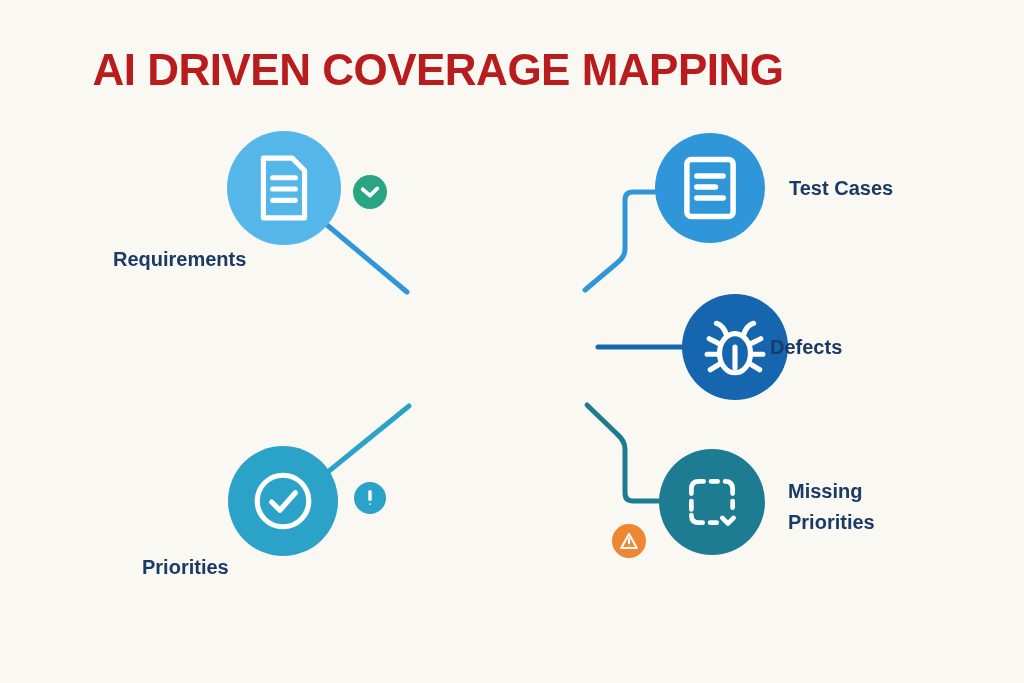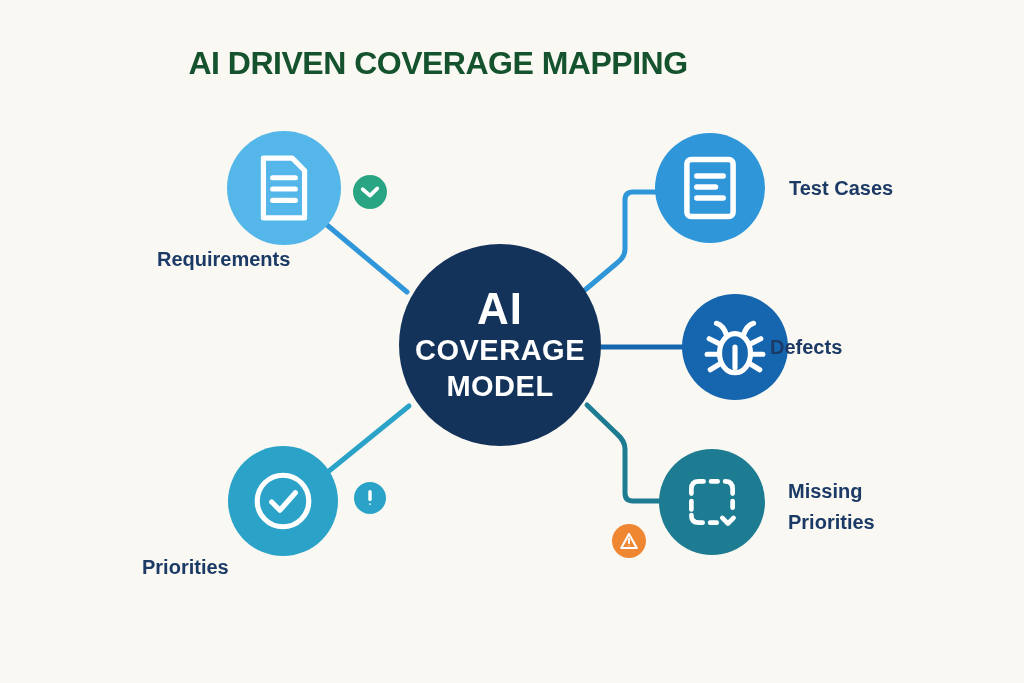--- a/index.html
+++ b/index.html
@@ -11,24 +11,24 @@
     position:relative;
     width:1024px;height:683px;
     background:#faf8f2;
     overflow:hidden;
     margin:0 auto;
   }
   .title{
     position:absolute;
     left:0;top:45px;width:876px;
     text-align:center;
-    font-size:32px;
+    font-size:44px;
     font-weight:bold;
     letter-spacing:-.5px;
-    color:#14532d;
+    color:#b91c1c;
   }
   svg.connectors{
     position:absolute;left:0;top:0;
   }
   .node-circle{
     position:absolute;
     border-radius:50%;
     display:flex;align-items:center;justify-content:center;
   }
   .center-node{
@@ -43,21 +43,21 @@
   .badge{
     position:absolute;border-radius:50%;
     display:flex;align-items:center;justify-content:center;
   }
   .node-label{
     position:absolute;
     font-size:20px;font-weight:bold;
     color:#1b3a66;
     line-height:31px;
   }
-  .label-requirements{left:113px;top:244px;margin-left:44px;}
+  .label-requirements{left:113px;top:244px;}
   .label-test-cases{left:789px;top:173px;}
   .label-defects{left:770px;top:332px;}
   .label-missing{left:788px;top:476px;width:165px;}
   .label-priorities{left:142px;top:552px;}
   .circle-requirements{left:227px;top:131px;width:114px;height:114px;}
   .circle-test-cases{left:655px;top:133px;width:110px;height:110px;}
   .circle-defects{left:682px;top:294px;width:106px;height:106px;}
   .circle-missing{left:659px;top:449px;width:106px;height:106px;}
   .circle-priorities{left:228px;top:446px;width:110px;height:110px;}
   .badge-check{left:353px;top:175px;width:34px;height:34px;}
@@ -72,25 +72,20 @@
   <div class="title">AI DRIVEN COVERAGE MAPPING</div>
 
   <svg class="connectors" width="1024" height="683" viewBox="0 0 1024 683" fill="none">
     <path d="M327 225 L407 292" stroke-width="5" stroke-linecap="round" stroke="#2e96d9"></path>
     <path d="M585 290 L617 263 Q625 257 625 249 L625 200 Q625 192 633 192 L660 192" stroke-width="5" stroke-linecap="round" stroke="#2e96d9"></path>
     <path d="M598 347 L684 347" stroke-width="5" stroke-linecap="round" stroke="#1566ae"></path>
     <path d="M587 405 L617 434 Q625 441 625 449 L625 493 Q625 501 633 501 L660 501" stroke-width="5" stroke-linecap="round" stroke="#1d7c92"></path>
     <path d="M409 406 L329 471" stroke-width="5" stroke-linecap="round" stroke="#2ba3c9"></path>
   </svg>
 
-  <div class="center-node" style="background-color: rgb(20, 51, 90);">
-    <div class="center-line1">AI</div>
-    <div class="center-line2">COVERAGE</div>
-    <div class="center-line3">MODEL</div>
-  </div>
 
   <div class="node-circle circle-requirements" style="background-color: rgb(85, 183, 233);">
     <svg width="66" height="70" viewBox="0 0 64 68" fill="none" stroke="#ffffff" stroke-width="5" stroke-linecap="round" stroke-linejoin="round">
       <path d="M12 5 H40 L52 17 V63 H12 Z"></path>
       <path d="M21 24 H43"></path>
       <path d="M21 35 H43"></path>
       <path d="M21 46 H43"></path>
     </svg>
   </div>
   <div class="badge badge-check" style="background-color: rgb(42, 165, 132);">

